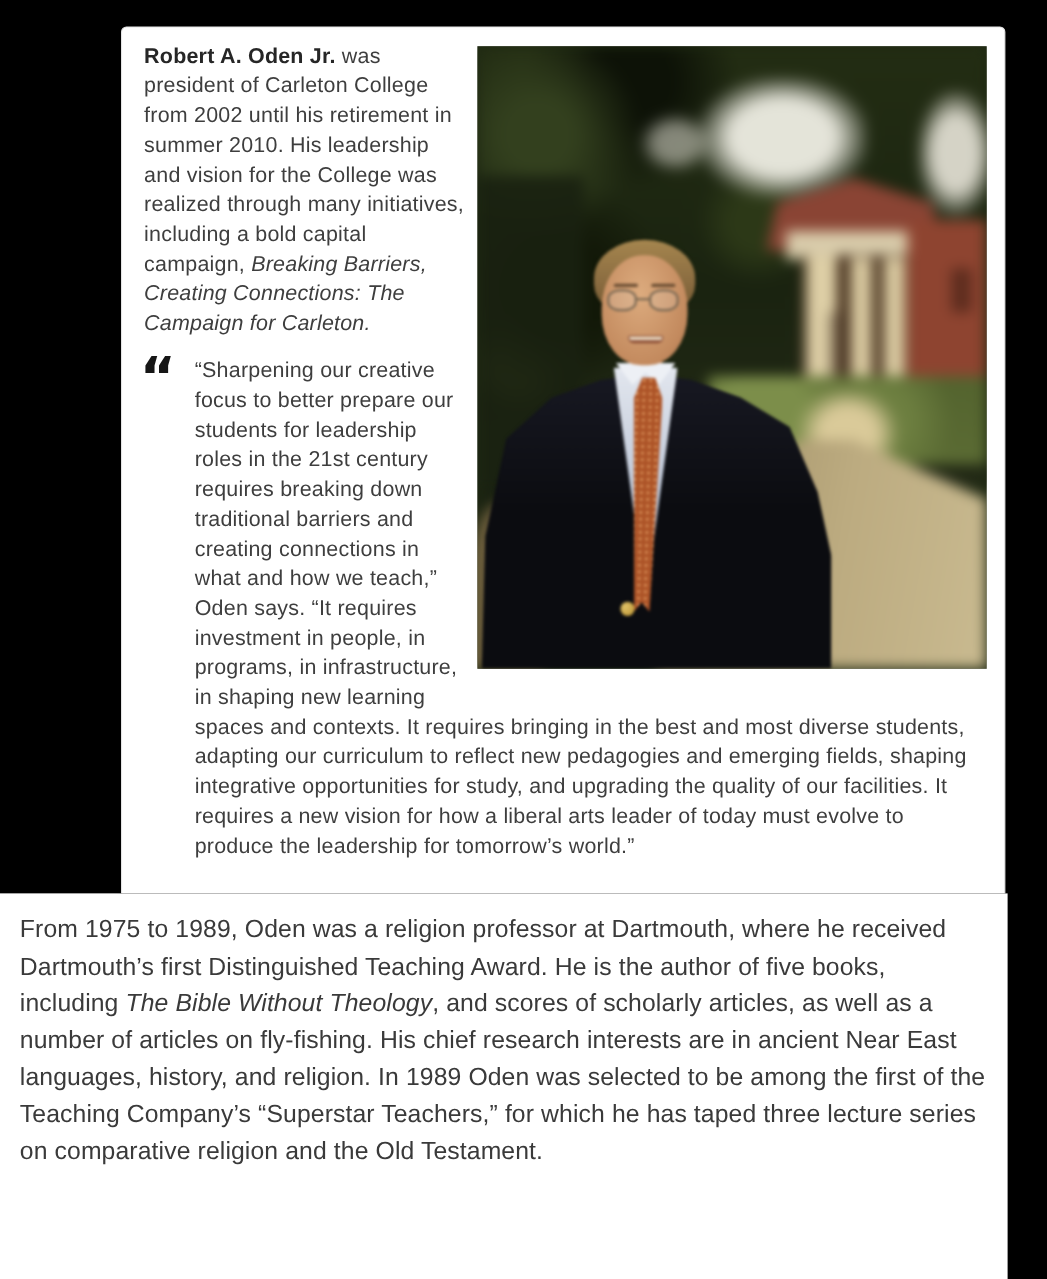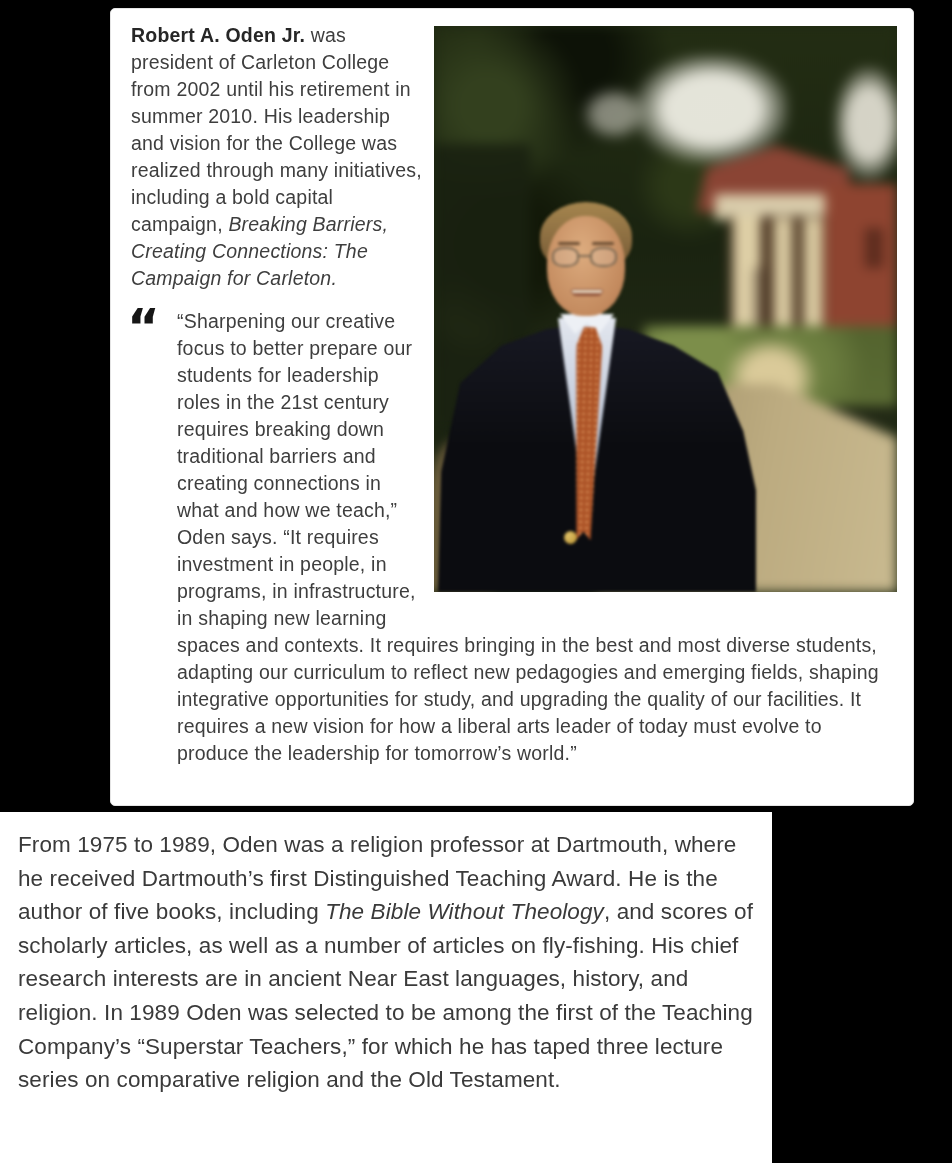--- a/index.html
+++ b/index.html
@@ -4,21 +4,21 @@
 <style>
   html,body{margin:0;padding:0;}
   body{
     width:952px;height:1163px;overflow:hidden;
     background:#000;
     font-family:"Liberation Sans", sans-serif;
   }
   
   .top-section{position:relative;width:952px;height:812px;background:#000;overflow:hidden;}
   .bio-card{
-    position:absolute;left:110px;top:8px;width:804px;height:798px;box-sizing:border-box;
+    position:absolute;left:110px;top:24px;width:804px;height:798px;box-sizing:border-box;
     background:#fff;border:1px solid #e4e4e4;border-radius:5px;
     box-shadow:0 2px 6px rgba(0,0,0,.55);
     padding:13px 16px 12px 20px;overflow:hidden;
   }
   .intro{margin:0;font-size:19.5px;line-height:27px;color:#3e3e3e;letter-spacing:.2px;}
   .intro .bold{font-weight:bold;color:#262626;}
   .italic{font-style:italic;}
   .quote-block{
     position:relative;margin:16px 0 0 0;padding-left:46px;
     font-size:19.5px;line-height:27px;color:#3e3e3e;letter-spacing:.2px;
@@ -102,21 +102,21 @@
   .lens-left{left:0;top:0;width:27px;height:20px;border:2px solid rgba(115,100,80,.9);
     border-radius:42%;background:rgba(228,222,210,.2);box-sizing:border-box;}
   .lens-right{left:38px;top:0;width:27px;height:20px;border:2px solid rgba(115,100,80,.9);
     border-radius:42%;background:rgba(228,222,210,.2);box-sizing:border-box;}
   .glasses-bridge{left:26px;top:8px;width:13px;height:2px;background:rgba(115,100,80,.9);}
   .mouth{left:137px;top:263px;width:32px;height:7px;border-radius:3px 3px 10px 10px;
     background:linear-gradient(#e8d9c2 55%, #94563c 55%);border:1px solid #8a4f38;box-sizing:border-box;}
   .suit-button{left:130px;top:505px;width:13px;height:13px;border-radius:50%;
     background:radial-gradient(circle at 35% 35%, #e0c268, #b78f2e);}
   
-  .bottom-section{width:772px;height:351px;box-sizing:border-box;background:#fff;
+  .bottom-section{width:916px;height:351px;box-sizing:border-box;background:#fff;
     padding:16px 18px 0 18px;}
   .bottom-section p{margin:0;font-size:22.5px;line-height:33.6px;color:#3a3a3a;letter-spacing:.1px;}
   .bottom-section p.second{margin-top:20px;}
 </style>
 </head>
 <body>
 
 <div class="top-section">
   <div class="bio-card">
 

